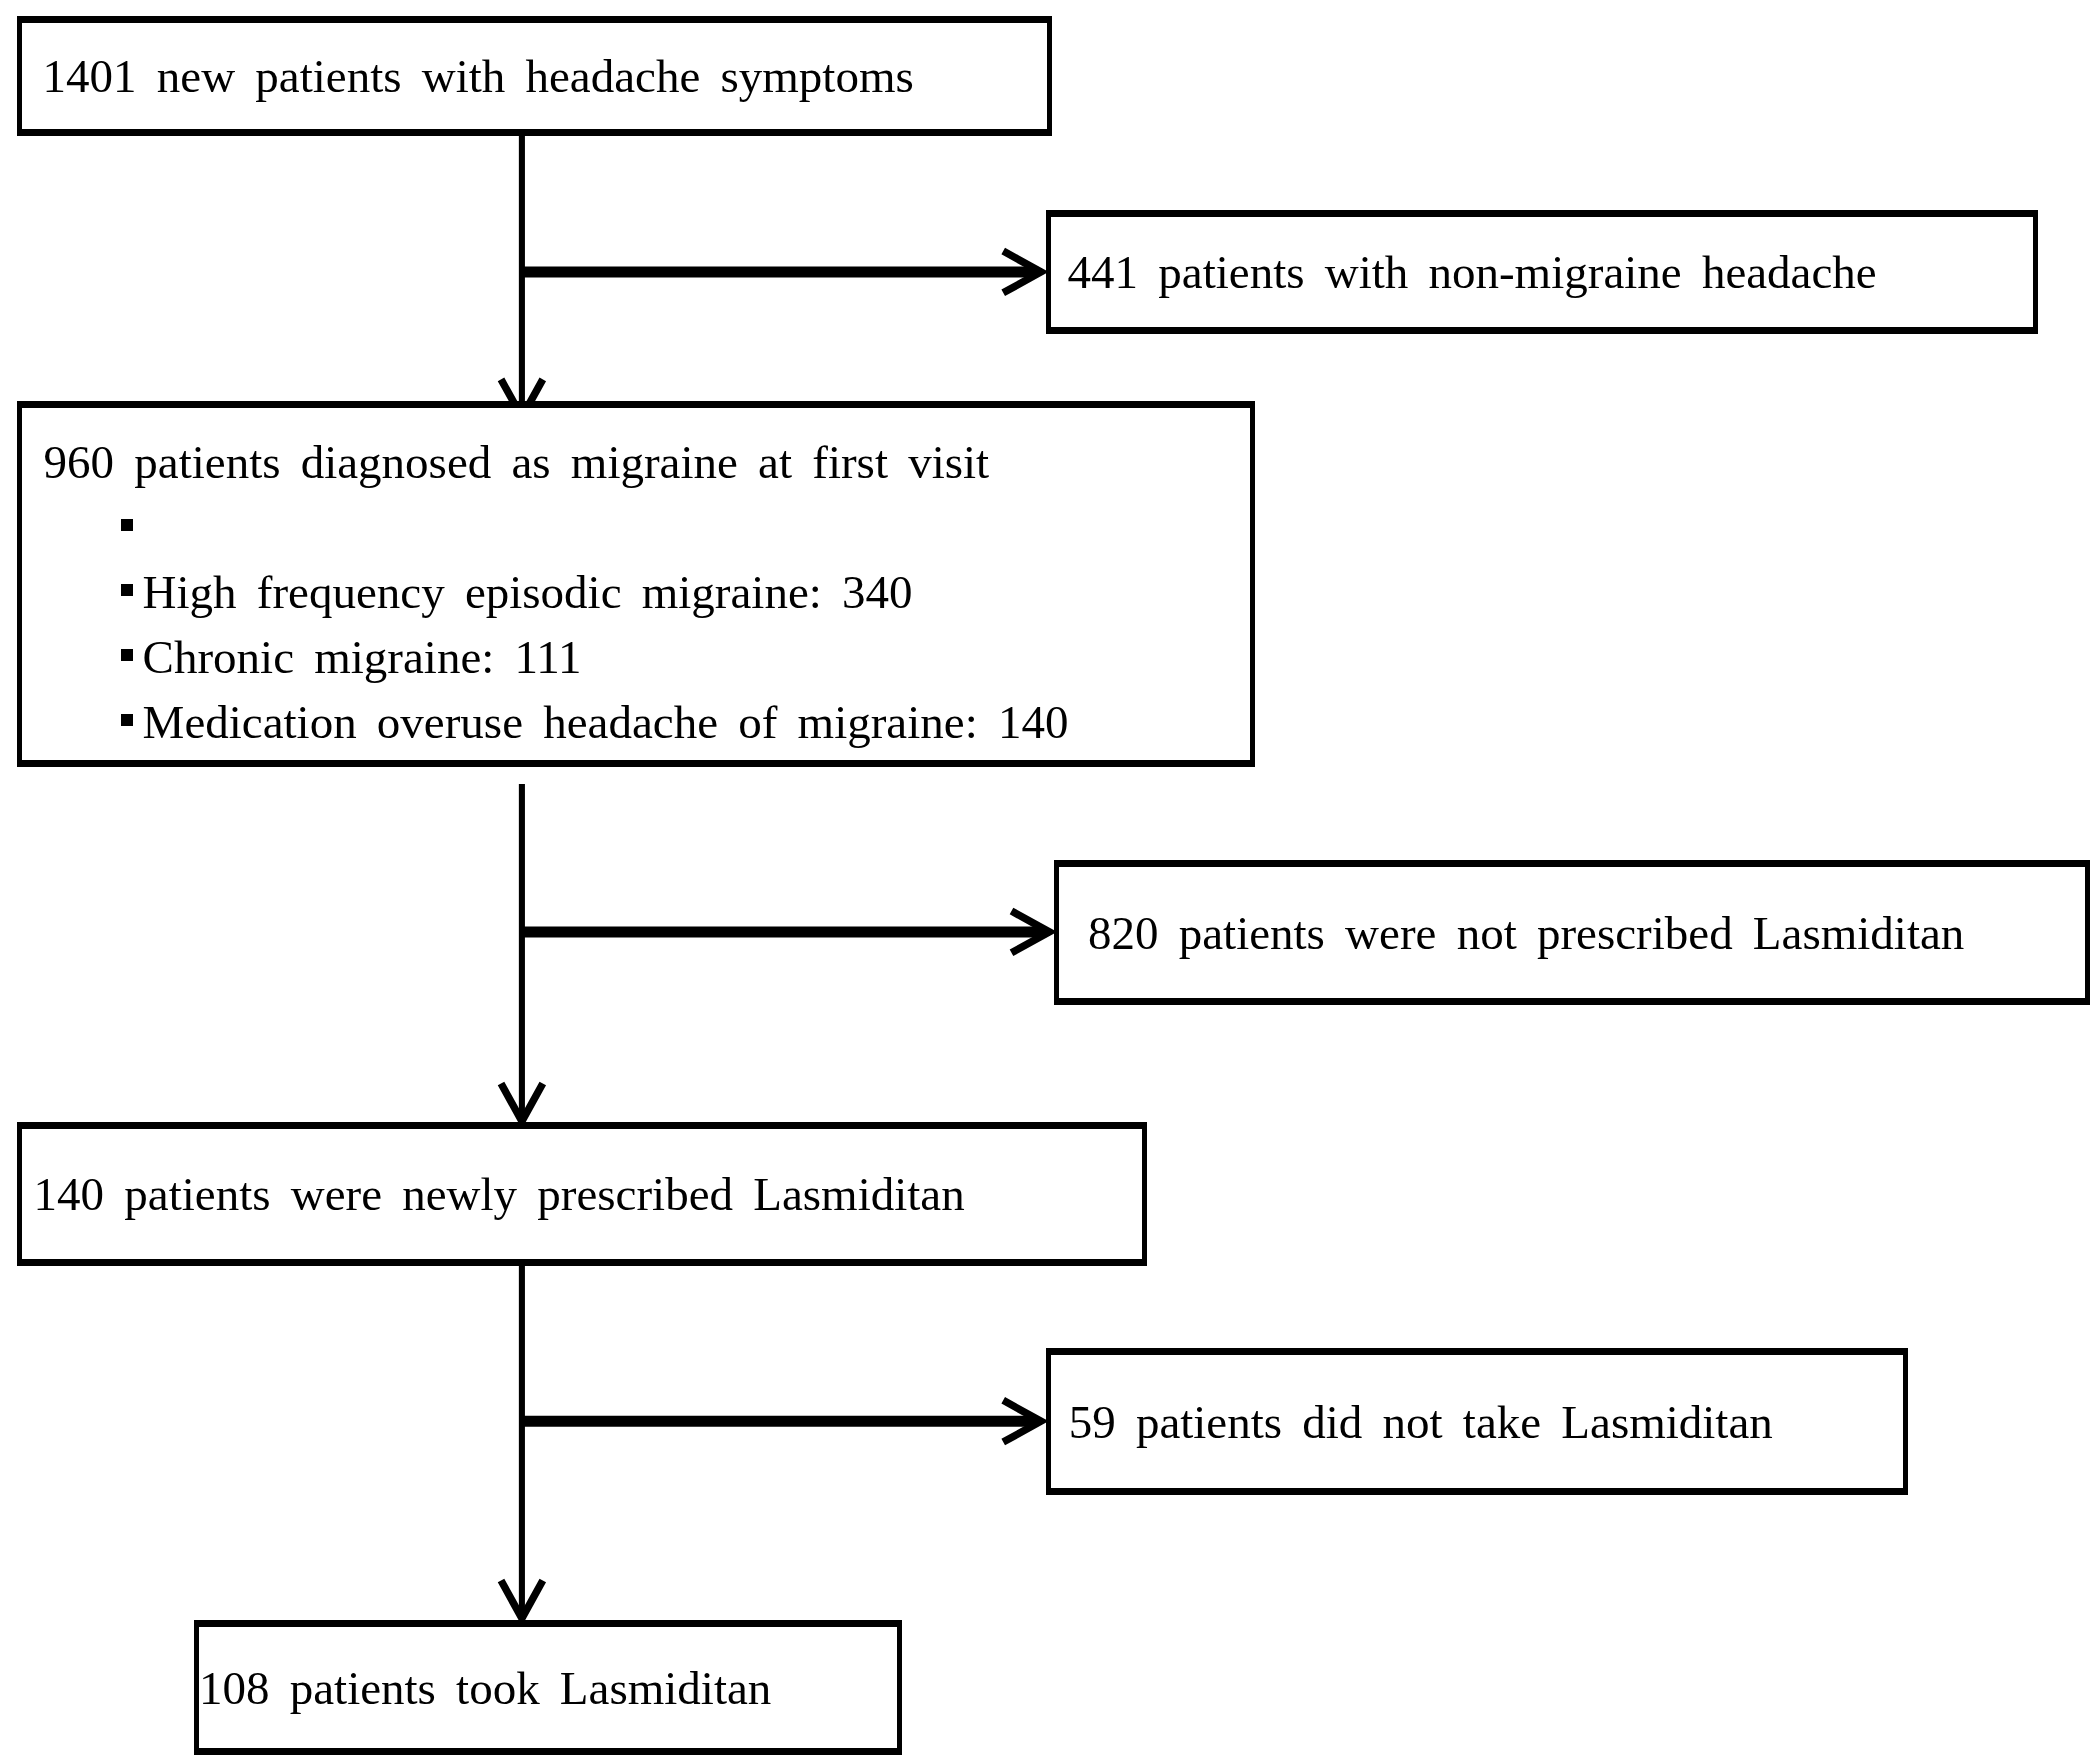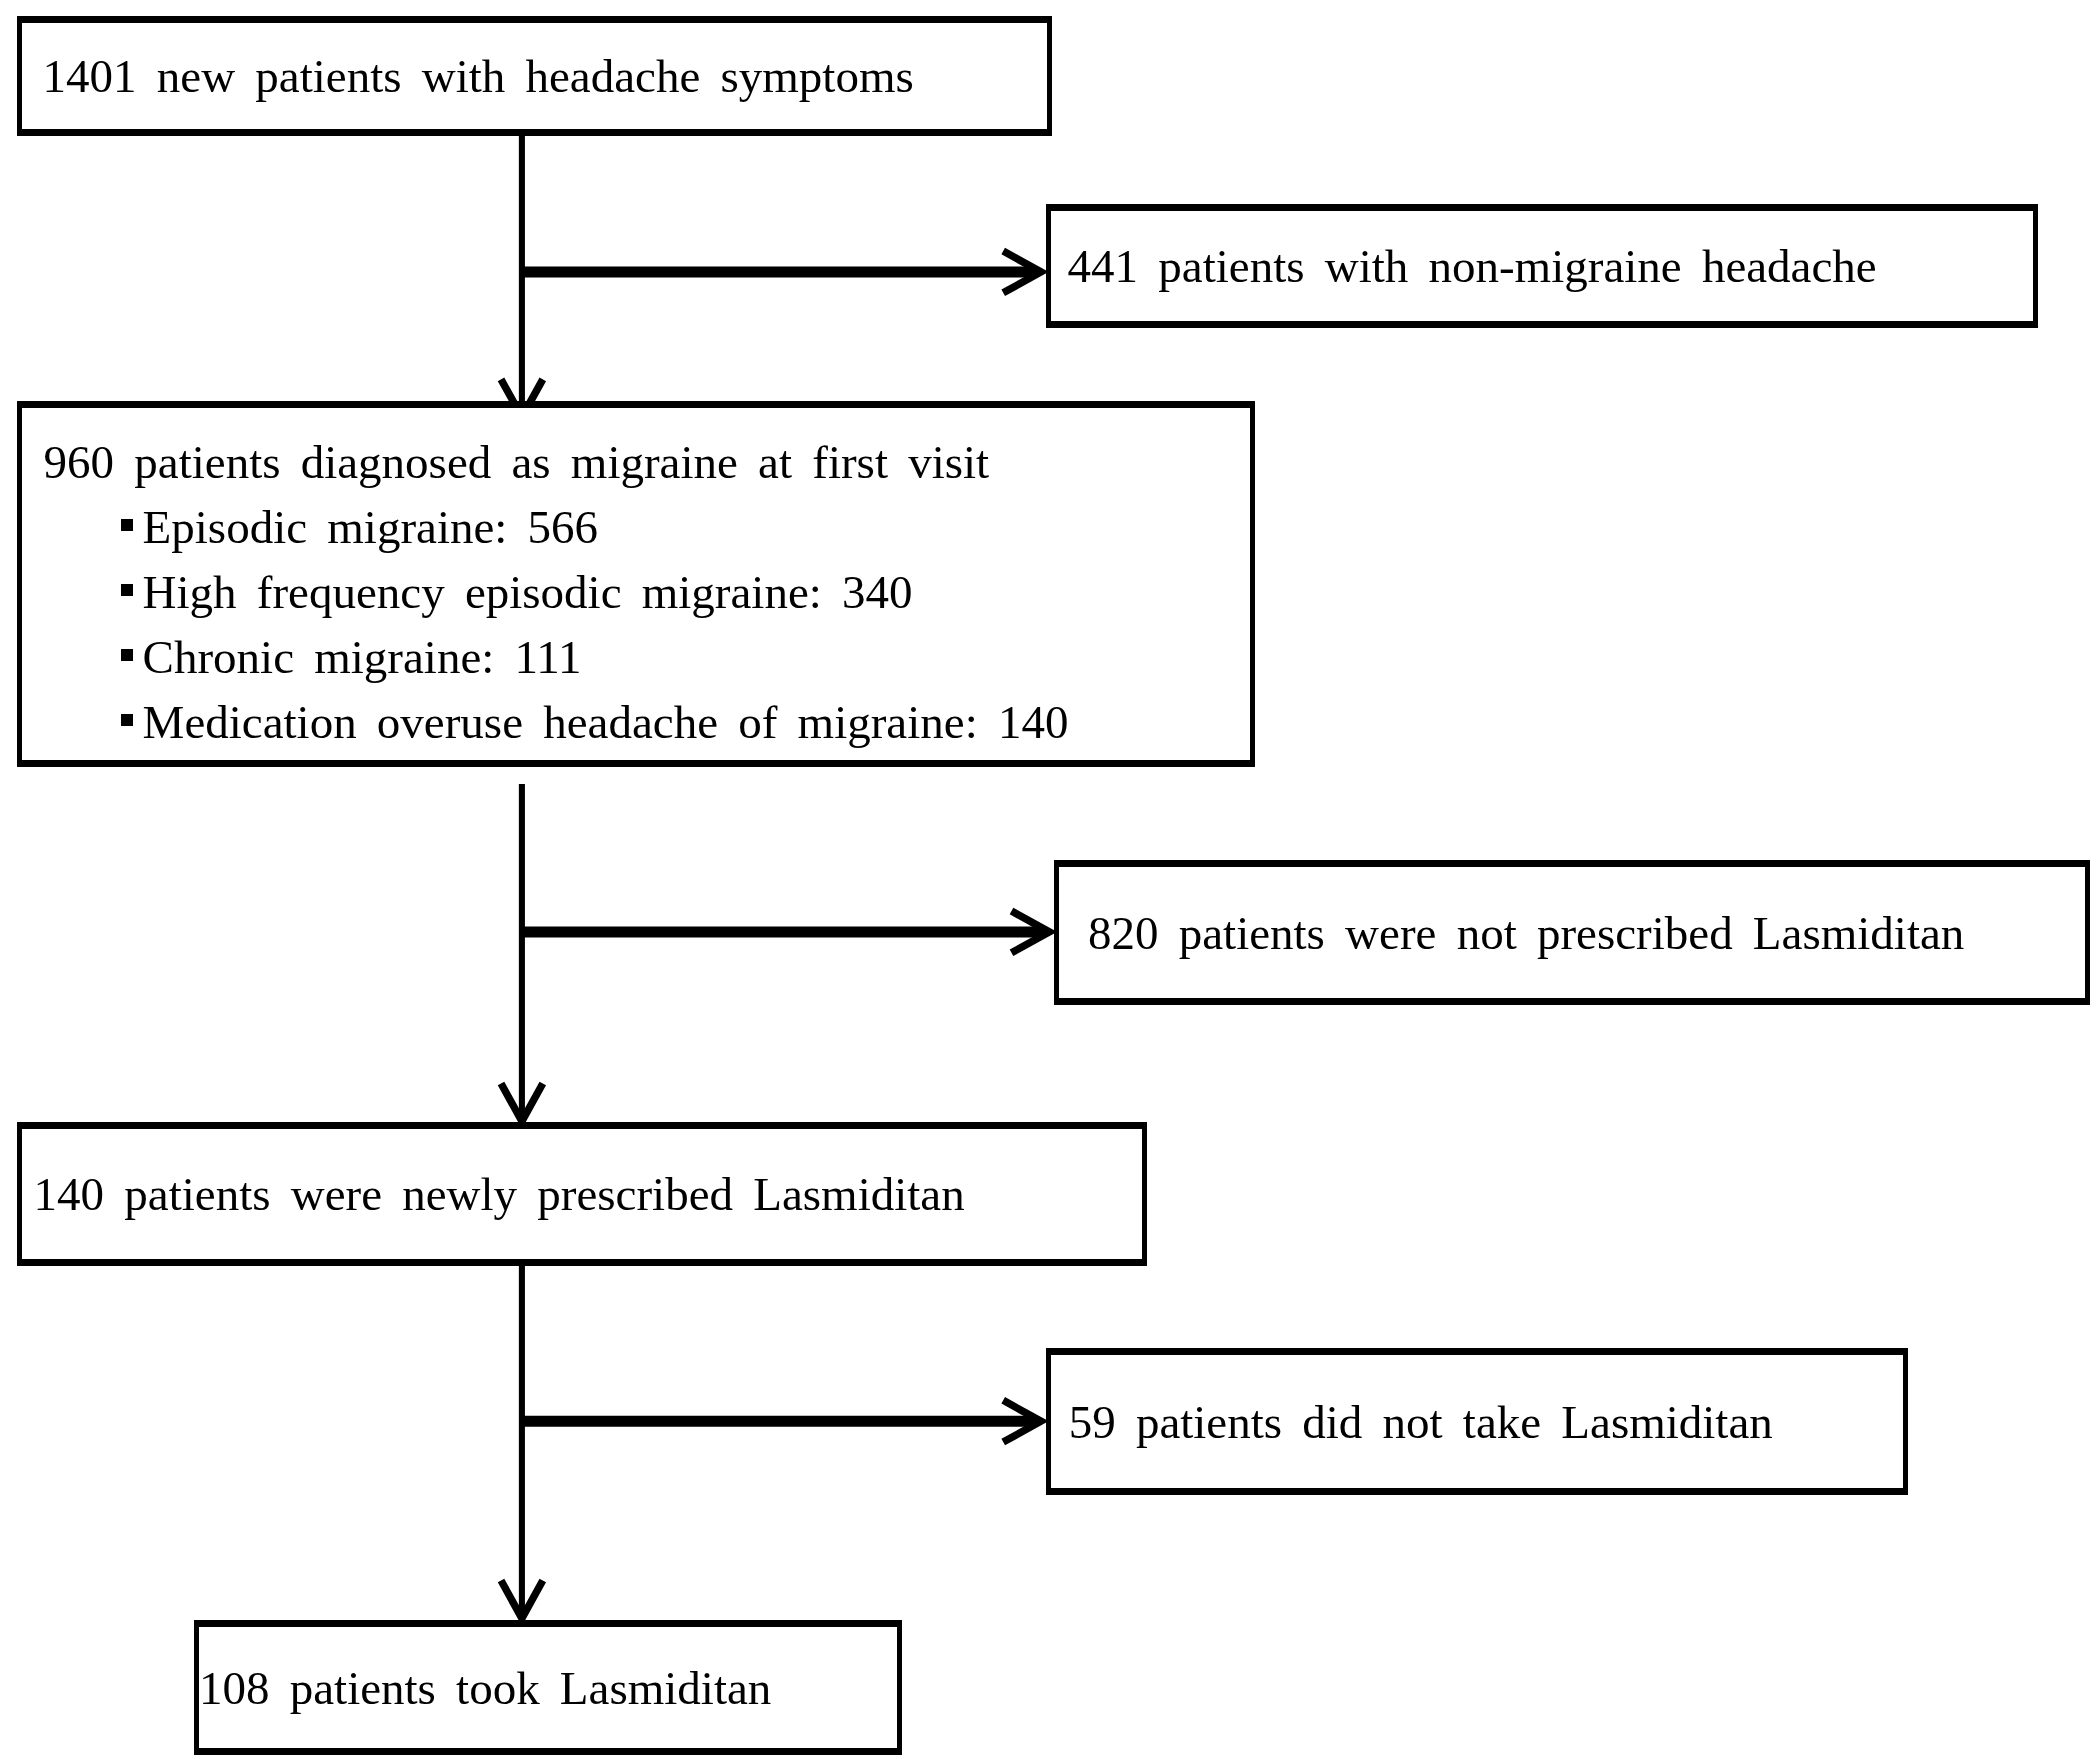--- a/index.html
+++ b/index.html
@@ -28,21 +28,21 @@
     background: #ffffff;
     border: solid #000000;
     border-width: 7.7px 5.5px;
     font-size: 47px;
     word-spacing: 0.18em;
     white-space: nowrap;
     display: flex;
     align-items: center;
   }
   .b1401 { left: 16.6px;   top: 15.5px;   width: 1035px; height: 120px; padding-left: 21px; }
-  .b441  { left: 1046px; top: 204px;  width: 992px; height: 124px; padding-left: 16.6px; }
+  .b441  { left: 1046px; top: 210px;  width: 992px; height: 124px; padding-left: 16.6px; }
   .b960  { left: 16.6px;   top: 401px;  width: 1238px; height: 366px;
            display: block; padding: 22px 8.8px 0 22px; line-height: 65px; }
   .b820  { left: 1054px; top: 860px; width: 1036px; height: 145px; padding-left: 29px; }
   .b140  { left: 16.6px;   top: 1122px; width: 1130px; height: 144px; padding-left: 12px; }
   .b32   { left: 1046px; top: 1348px; width: 862px; height: 147px; padding-left: 17.7px; }
   .b108  { left: 194px;  top: 1620px; width: 708px; height: 135px; }
   .b960 .title { margin: 0; }
   .b960 .item  { margin-left: 77px; }
   .bullet {
     display: inline-block;
@@ -82,21 +82,21 @@
     <span>1401 new patients with headache symptoms</span>
   </div>
 
   <div class="box b441">
     <span>441 patients with non-migraine headache</span>
   </div>
 
   <div class="box b960">
     <div class="title">960 patients diagnosed as migraine at first visit</div>
     <div class="item">
-      <span class="bullet"></span><span>Episodic migraine: 566</span>
+      <span class="bullet"></span>
     </div>
     <div class="item">
       <span class="bullet"></span><span>High frequency episodic migraine: 340</span>
     </div>
     <div class="item">
       <span class="bullet"></span><span>Chronic migraine: 111</span>
     </div>
     <div class="item">
       <span class="bullet"></span><span>Medication overuse headache of migraine: 140</span>
     </div>

